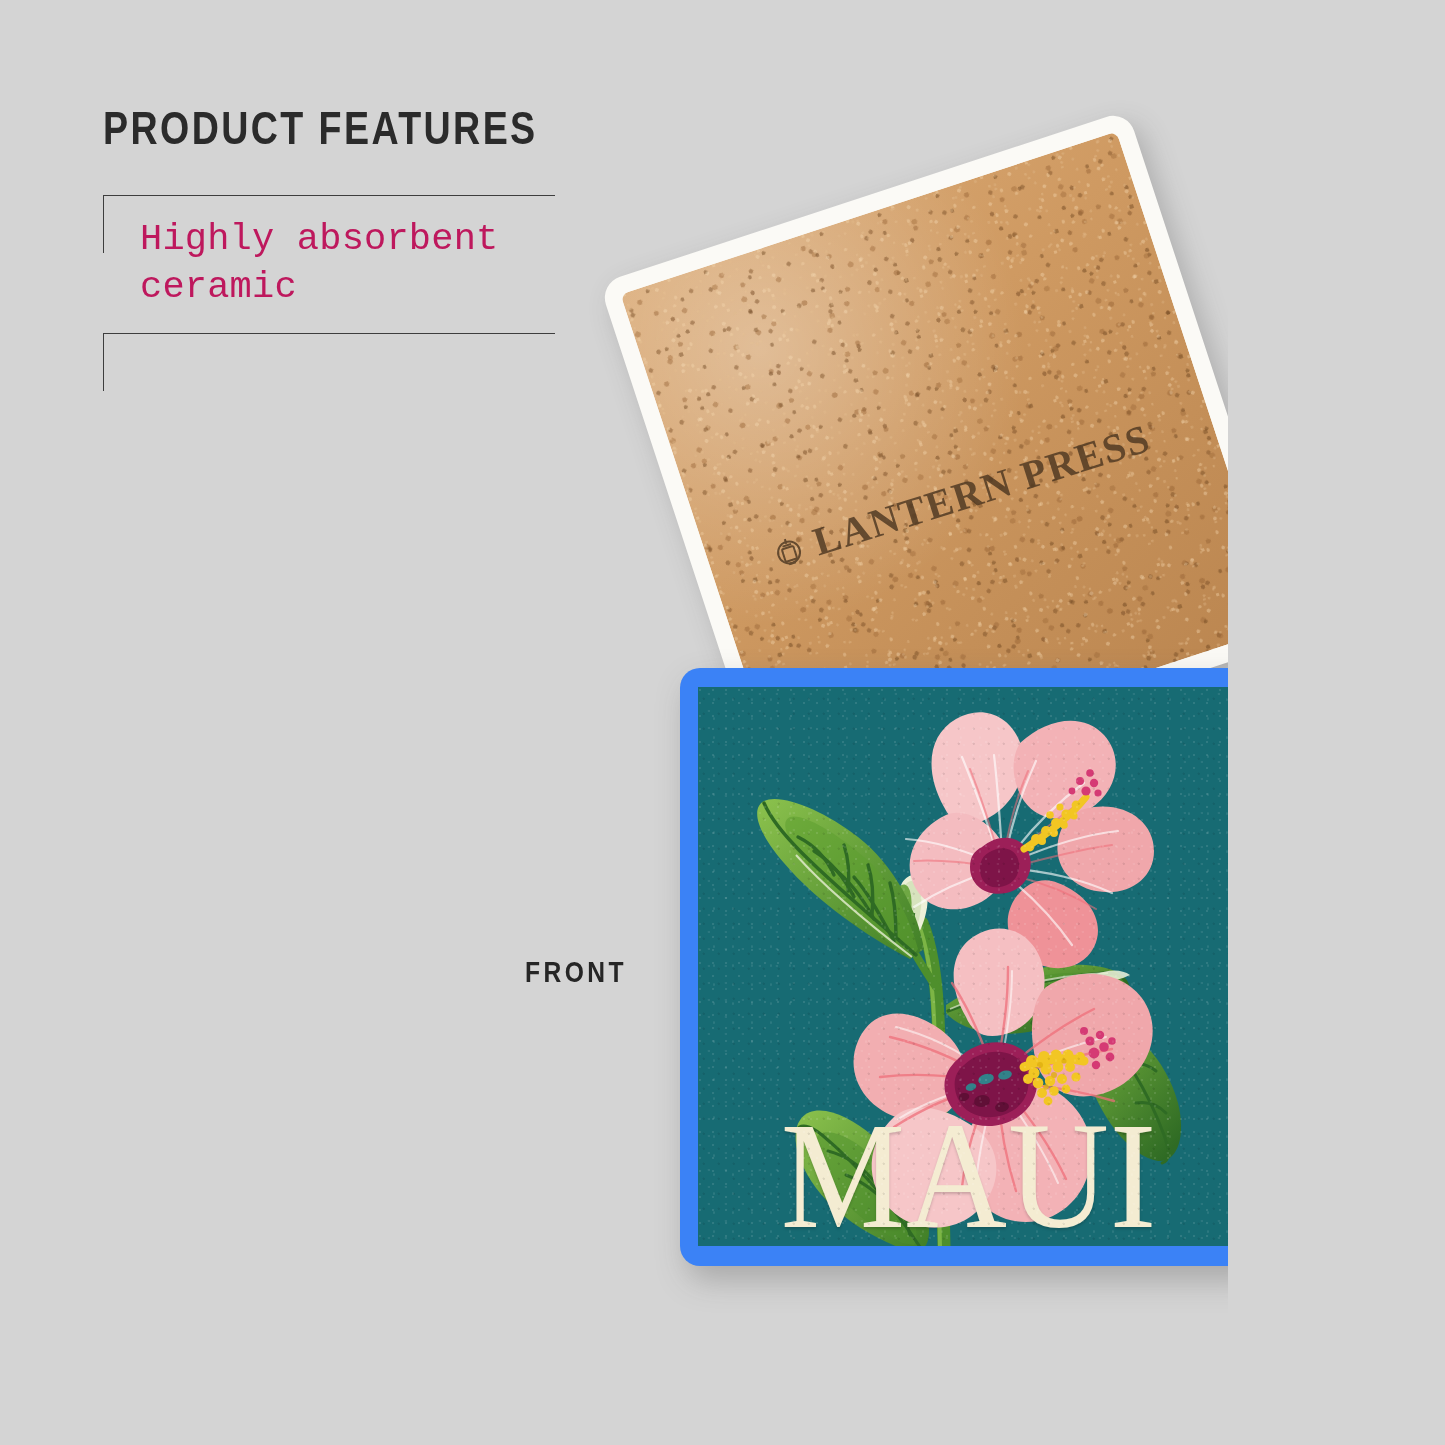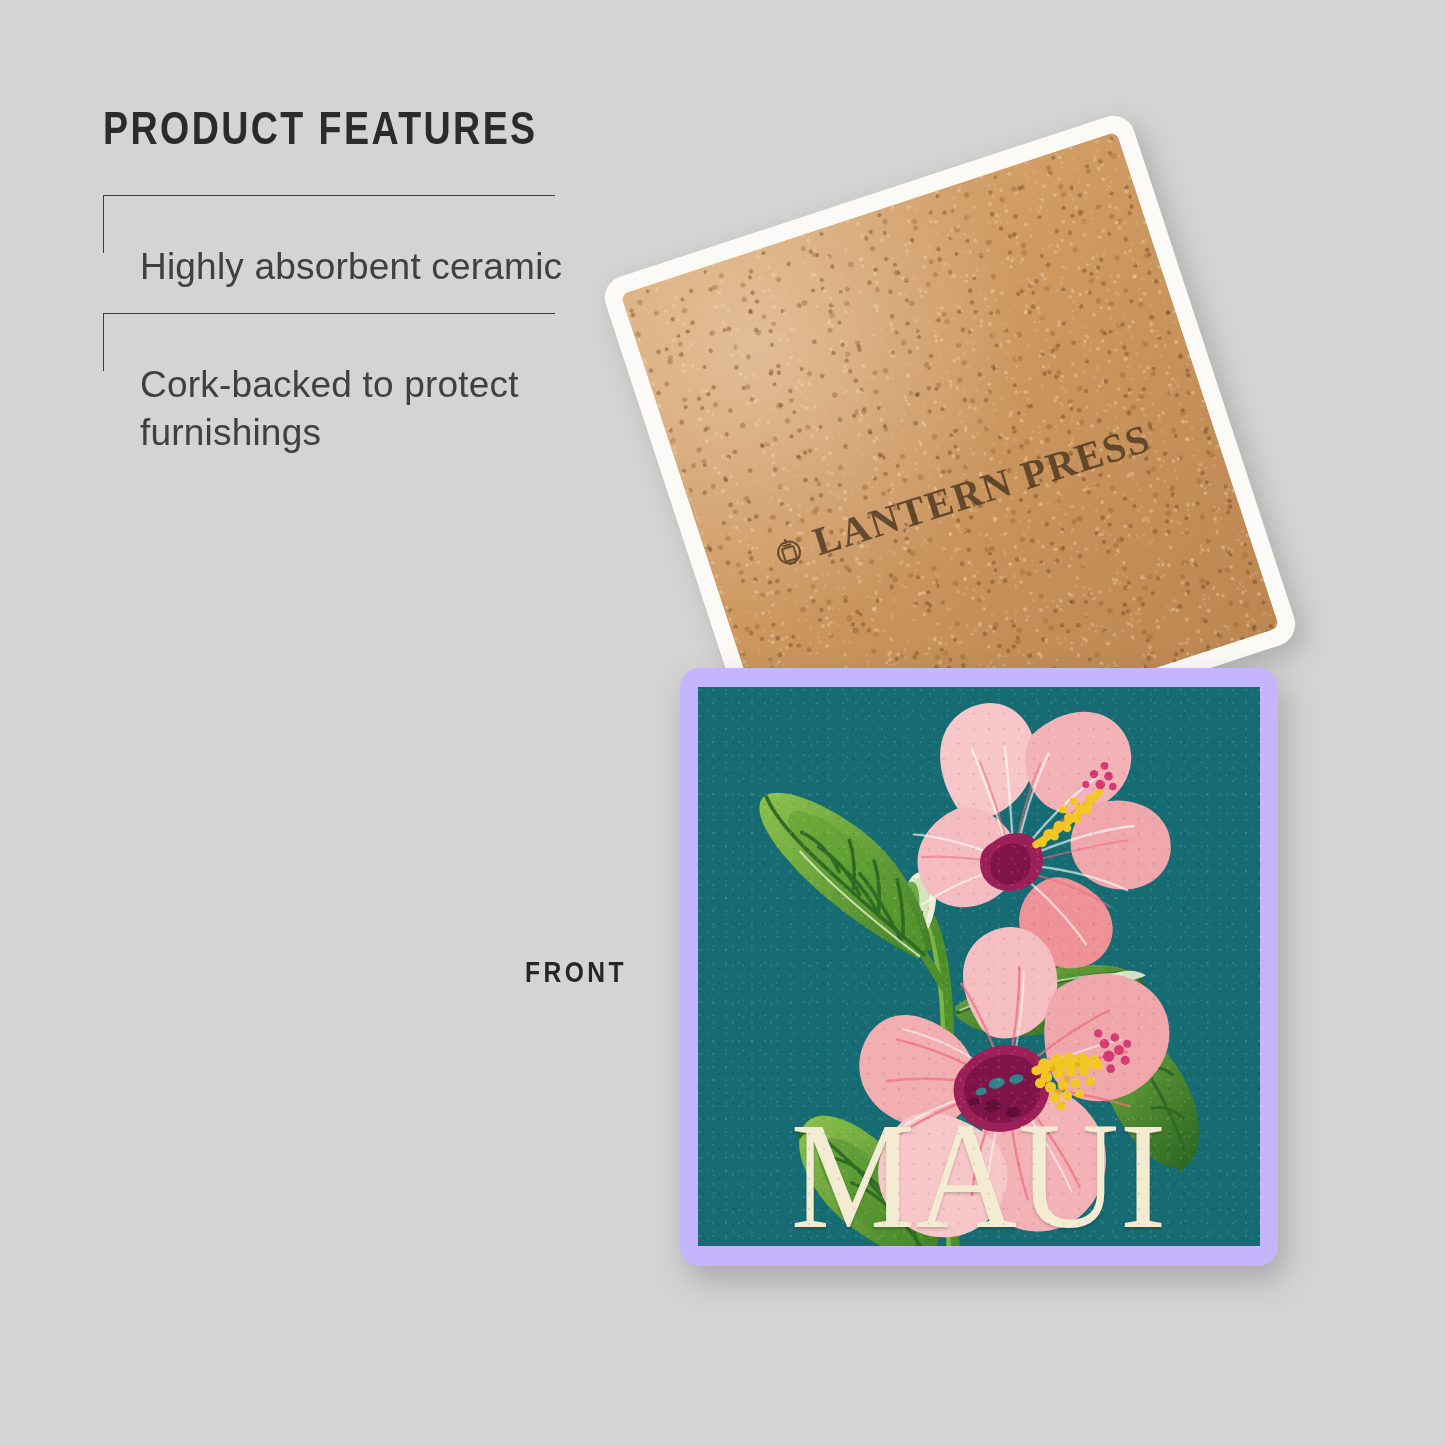--- a/index.html
+++ b/index.html
@@ -3,21 +3,21 @@
 <meta charset="utf-8">
 <title>Product Features — Coaster</title>
 <style>
   html, body {
     margin: 0;
     padding: 0;
     background: #d4d4d4;
   }
   #stage {
     position: relative;
-    width: 1445px;
+    width: 1228px;
     height: 1445px;
     background: #d4d4d4;
     overflow: hidden;
     font-family: "Liberation Sans", sans-serif;
   }
 
   
   #features-panel {
     position: absolute;
     left: 103px;
@@ -52,27 +52,26 @@
   }
   .feature-tick {
     position: absolute;
     left: 0;
     top: 0;
     width: 1px;
     height: 58px;
     background: #3d3d3d;
   }
   .feature-text {
-    font-family: Liberation Sans, sans-serif;
+    font-family: Liberation Mono, monospace;
     font-weight: 400;
     font-size: 37px;
     line-height: 1.30;
-    color: #404040;
+    color: #be185d;
     letter-spacing: 0.2px;
-    margin-top: 28px;
   }
 
   
   .callout-label {
     position: absolute;
     font-family: "Liberation Sans Narrow", "Liberation Sans", sans-serif;
     font-weight: 700;
     font-size: 30px;
     letter-spacing: 4.2px;
     color: #262626;
@@ -191,24 +190,23 @@
   }
 
   
   #coaster-front {
     position: absolute;
     left: 680px;
     top: 668px;
     width: 578px;
     height: 598px;
     border-radius: 20px;
-    background: #c4b5fd;
+    background: #3b82f6;
     box-shadow: 7px 14px 30px rgba(85,85,85,0.34);
     overflow: hidden;
-    padding-left: 20px;
   }
   #coaster-front-art {
     position: absolute;
     left: 18px;
     top: 19px;
     right: 18px;
     bottom: 20px;
     overflow: hidden;
     background: #176b73;
   }
@@ -255,21 +253,20 @@
 
     <div class="feature-item">
       <div class="feature-rule"></div>
       <div class="feature-tick"></div>
       <div class="feature-text">Highly absorbent ceramic</div>
     </div>
 
     <div class="feature-item">
       <div class="feature-rule"></div>
       <div class="feature-tick"></div>
-      <div class="feature-text">Cork-backed to protect furnishings</div>
     </div>
 
   </div>
 
   <div id="label-back" class="callout-label">BACK</div>
   <div id="label-front" class="callout-label">FRONT</div>
 
   <div id="coaster-back">
     <div id="coaster-back-body">
       <div id="coaster-back-cork">

